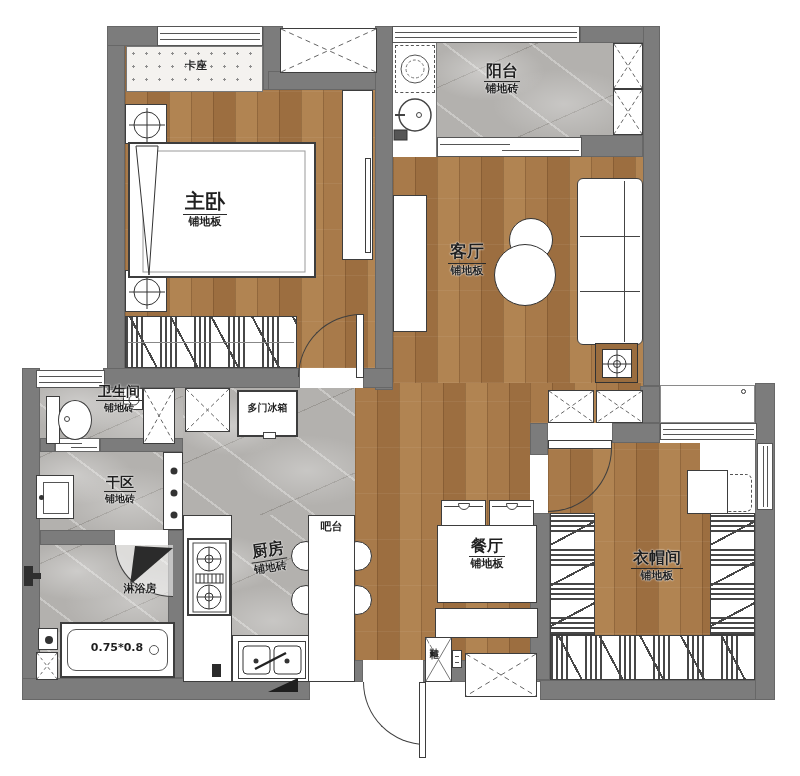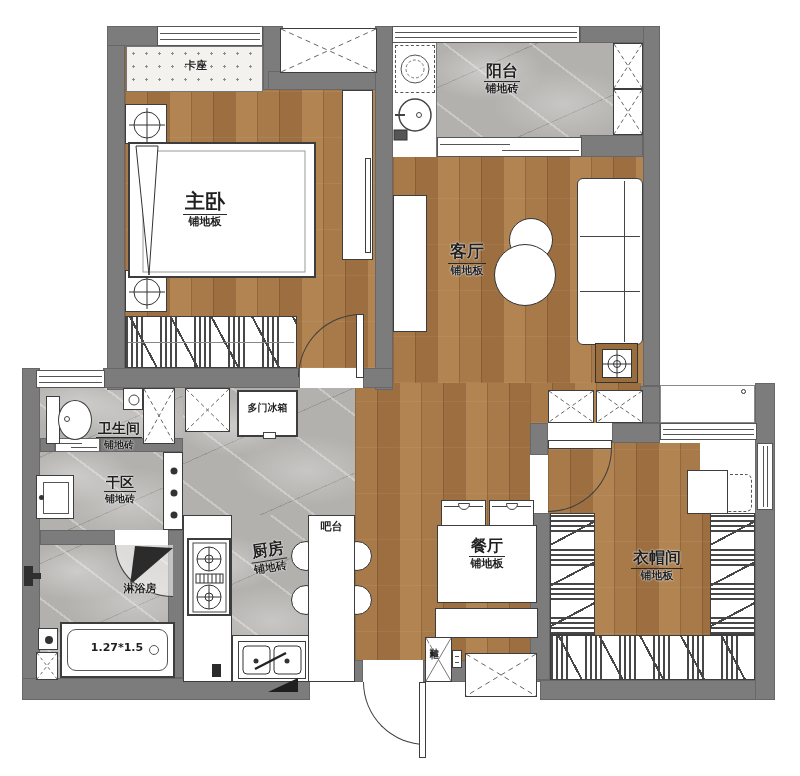--- a/index.html
+++ b/index.html
@@ -266,21 +266,21 @@
       </svg>
   </div>
   <div class="ab lbl" style="left:417px;top:242px;width:100px;font-size:17px">
     <span class="rn">客厅</span>
     <span class="rf">铺地板</span>
   </div>
 
   <div class="ab wh" style="left:46px;top:396px;width:14px;height:48px"></div>
   <div class="ab wh" style="left:58px;top:400px;width:34px;height:40px;border-radius:50%"></div>
   <div class="ab" style="left:64px;top:416px;width:6px;height:6px;border:1px solid #444;border-radius:50%;background:#fff"></div>
-  <div class="ab lbl" style="left:79px;top:420px;width:80px;font-size:14px">
+  <div class="ab lbl" style="left:79px;top:383px;width:80px;font-size:14px">
     <span class="rn">卫生间</span>
     <span class="rf" style="font-size:10px">铺地砖</span>
   </div>
 
   <div class="ab wh" style="left:36px;top:475px;width:38px;height:44px">
     <div class="ab" style="left:6px;top:6px;width:26px;height:32px;border:1px solid #555"></div>
     <div class="ab" style="left:2px;top:19px;width:5px;height:5px;background:#333;border-radius:50%"></div>
   </div>
   <div class="ab lbl" style="left:80px;top:474px;width:80px;font-size:14px">
     <span class="rn">干区</span>
@@ -299,21 +299,21 @@
     <span>淋浴房</span>
   </div>
   <div class="ab" style="left:24px;top:566px;width:9px;height:20px;background:#2f2f2f"></div>
   <div class="ab" style="left:31px;top:573px;width:10px;height:6px;background:#2f2f2f"></div>
 
   <div class="ab wh" style="left:60px;top:622px;width:115px;height:56px;border-width:2px">
     <div class="ab" style="left:5px;top:5px;width:101px;height:42px;border:1px solid #555;border-radius:9px;background:#fff"></div>
     <div class="ab" style="left:87px;top:21px;width:10px;height:10px;border:1px solid #555;border-radius:50%;background:#fff"></div>
   </div>
   <div class="ab lbl" style="left:72px;top:642px;width:90px;font-size:11px">
-    <span>1.27*1.5</span>
+    <span>0.75*0.8</span>
   </div>
   <div class="ab wh" style="left:38px;top:628px;width:20px;height:22px">
     <svg width="100%" height="100%">
         <circle cx="10" cy="11" r="4" fill="#333"></circle>
       </svg>
   </div>
 
   <div class="ab wh" style="left:237px;top:390px;width:61px;height:47px;border-width:2px">
     <div class="ab" style="left:24px;top:40px;width:13px;height:7px;border:1px solid #444;background:#fff"></div>
   </div>

